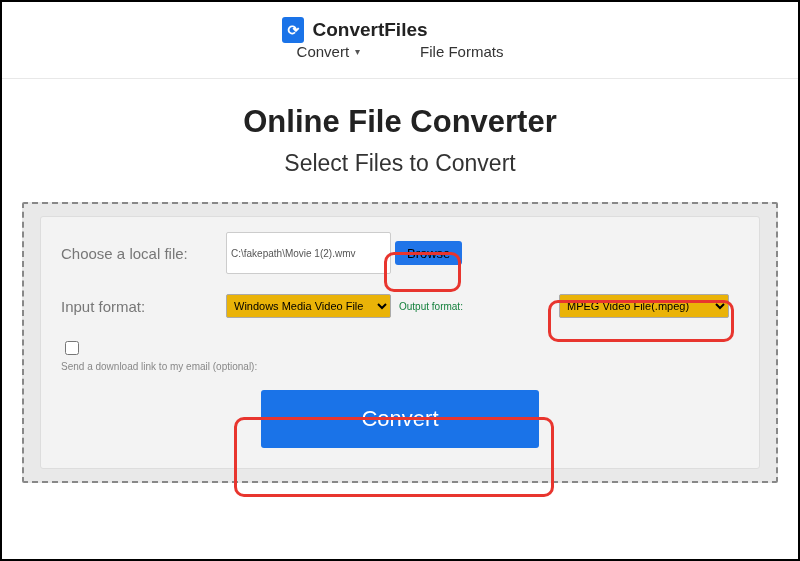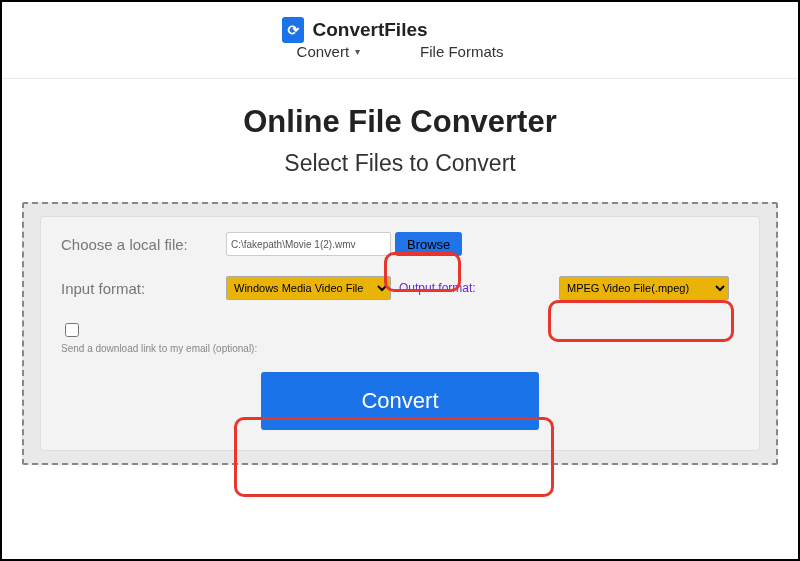--- a/index.html
+++ b/index.html
@@ -101,21 +101,21 @@
       color: #777;
       font-size: 15px;
       width: 165px;
     }
     .file-input {
       width: 165px;
       height: 24px;
       border: 1px solid #ccc;
       background: #fff;
       font-size: 10px;
-      padding: 2px 4px;
+      padding: 20px 4px;
       color: #555;
       border-radius: 2px;
     }
     .browse-btn {
       background: #2074e8;
       color: #000000;
       border: none;
       padding: 3px 12px;
       font-size: 13px;
       border-radius: 3px;
@@ -130,22 +130,22 @@
       background: #eab308;
       font-size: 11px;
       padding: 1px 3px;
       border-radius: 2px;
       cursor: pointer;
     }
     .select.output {
       width: 170px;
     }
     .out-label {
-      color: #6d28d9;
-      font-size: 12px;
+      color: #15803d;
+      font-size: 10px;
       margin-left: 8px;
       width: 160px;
     }
     .checkbox-row {
       margin-top: 8px;
       margin-bottom: 5px;
     }
     .chk {
       width: 14px;
       height: 14px;

